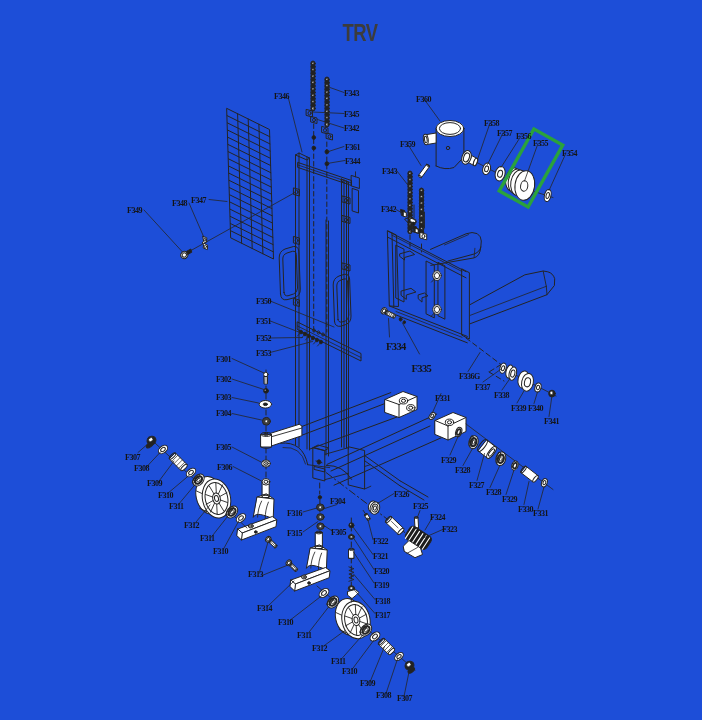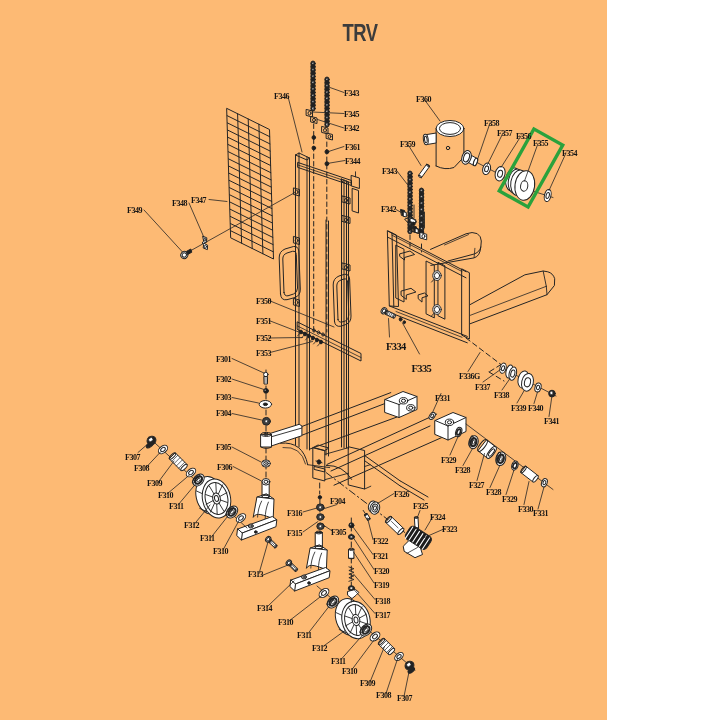--- a/index.html
+++ b/index.html
@@ -1,16 +1,16 @@
 <!DOCTYPE html>
 <html><head>
 <meta charset="utf-8">
 <style>
 html,body{margin:0;padding:0;background:#fff;}
-#wrap{width:607px;height:720px;position:relative;background:#fdba74;overflow:hidden;}
+#wrap{width:702px;height:720px;position:relative;background:#1d4ed8;overflow:hidden;}
 svg{position:absolute;top:0;left:0;}
 text{font-family:"Liberation Serif",serif;font-size:8px;font-weight:bold;fill:#141414;letter-spacing:-0.45px;}
 .t{font-family:"Liberation Sans",sans-serif;font-size:23px;fill:#3c3c3c;}
 .b{font-size:10.5px;letter-spacing:-0.6px;}
 </style>
 </head>
 <body>
 <div id="wrap">
 <svg width="720" height="720" viewBox="0 0 720 720">
 <g stroke="#242424" stroke-width="1.0" fill="none" stroke-linecap="round" stroke-linejoin="round">

